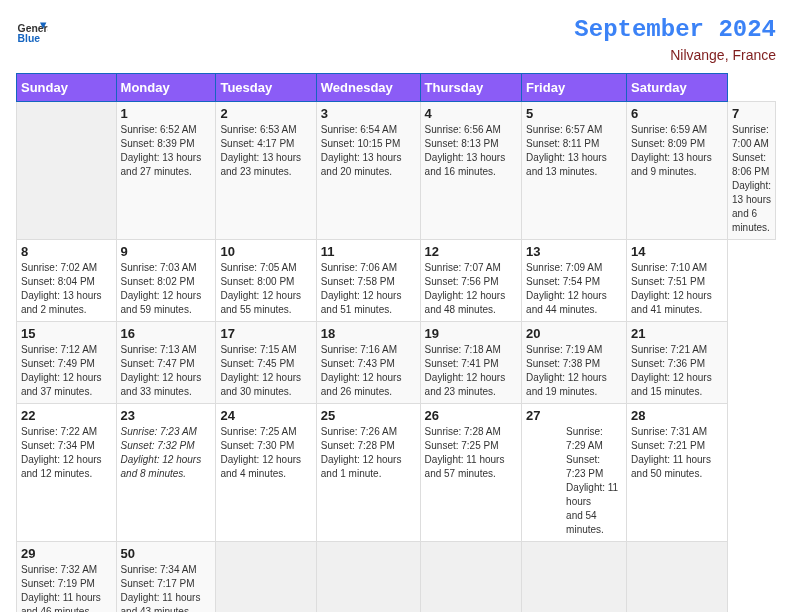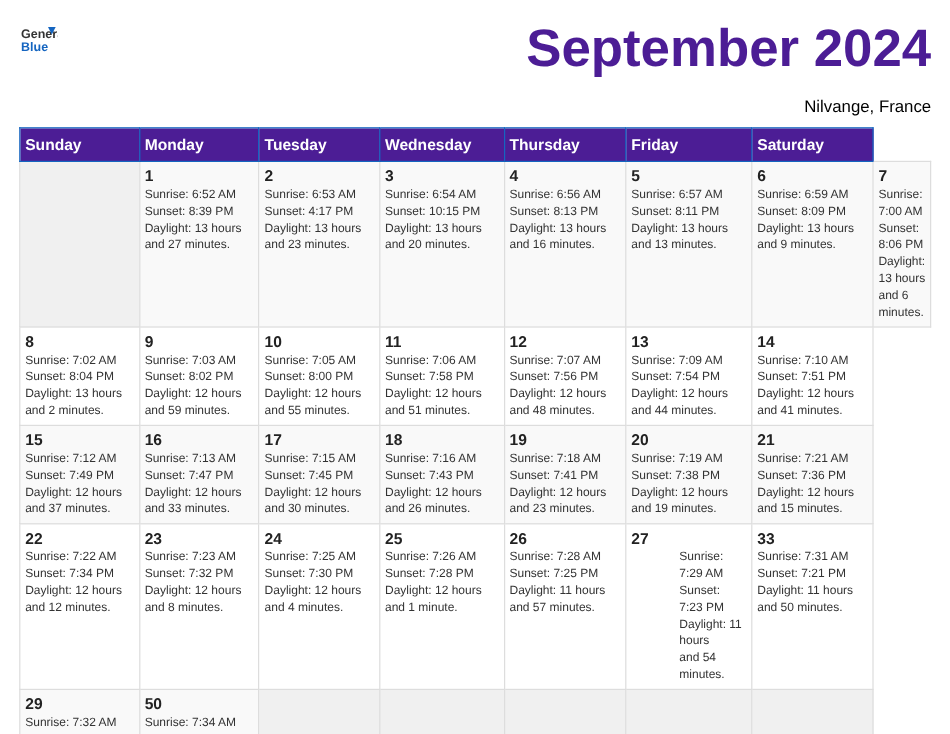--- a/index.html
+++ b/index.html
@@ -22,36 +22,37 @@
       gap: 4px;
     }
     .logo-icon {
       width: 32px;
       height: 32px;
     }
     .title-block {
       text-align: right;
     }
     .month-title {
-      font-size: 44px;
+      font-size: 24px;
       font-weight: bold;
-      color: #4c1d95;
+      color: #3b82f6;
+      font-family: Liberation Mono, monospace;
     }
     .location {
       font-size: 14px;
-      color: #000000;
-      margin-top: 14px;
+      color: #7f1d1d;
+      margin-top: 4px;
     }
     table {
       width: 100%;
       border-collapse: collapse;
       font-size: 10.5px;
     }
     thead th {
-      background: #4c1d95;
+      background: #8b5cf6;
       color: #fff;
       padding: 6px 4px;
       text-align: left;
       font-size: 13px;
       font-weight: bold;
       border: 1px solid #1565c0;
     }
     tbody td {
       border: 1px solid #ddd;
       vertical-align: top;
@@ -266,21 +267,21 @@
       <tr>
         <td>
           <span class="day-num">22</span>
           <div class="day-detail" style="white-space: pre-line;">Sunrise: 7:22 AM
 Sunset: 7:34 PM
 Daylight: 12 hours
 and 12 minutes.</div>
         </td>
         <td>
           <span class="day-num">23</span>
-          <div class="day-detail" style="white-space: pre-line;">Sunrise: 7:23 AM
+          <div class="day-detail" style="white-space: pre-line; font-style: italic;">Sunrise: 7:23 AM
 Sunset: 7:32 PM
 Daylight: 12 hours
 and 8 minutes.</div>
         </td>
         <td>
           <span class="day-num">24</span>
           <div class="day-detail" style="white-space: pre-line;">Sunrise: 7:25 AM
 Sunset: 7:30 PM
 Daylight: 12 hours
 and 4 minutes.</div>
@@ -300,21 +301,21 @@
 and 57 minutes.</div>
         </td>
         <td>
           <span class="day-num">27</span>
           <div class="day-detail" style="white-space: pre-line; margin-left: 40px;">Sunrise: 7:29 AM
 Sunset: 7:23 PM
 Daylight: 11 hours
 and 54 minutes.</div>
         </td>
         <td>
-          <span class="day-num">33</span>
+          <span class="day-num">28</span>
           <div class="day-detail" style="white-space: pre-line;">Sunrise: 7:31 AM
 Sunset: 7:21 PM
 Daylight: 11 hours
 and 50 minutes.</div>
         </td>
       </tr>
       <tr>
         <td>
           <span class="day-num">29</span>
           <div class="day-detail" style="white-space: pre-line;">Sunrise: 7:32 AM

